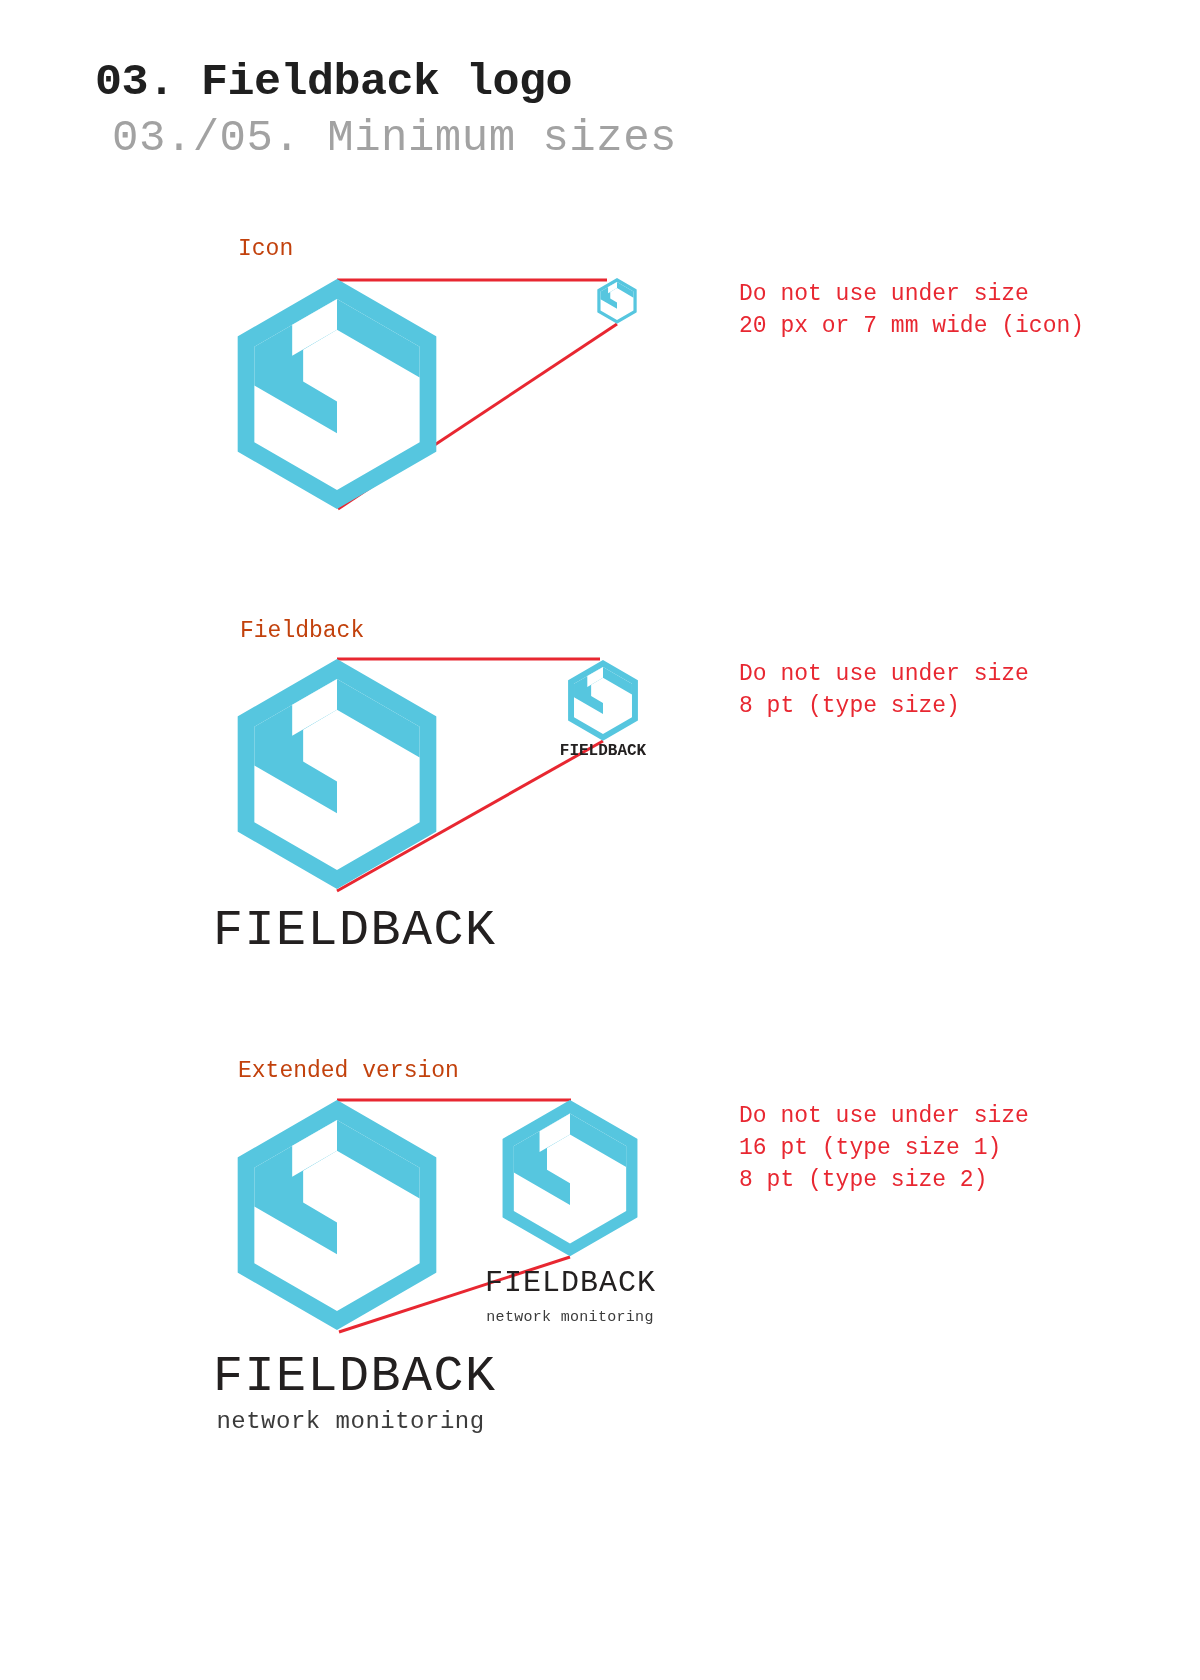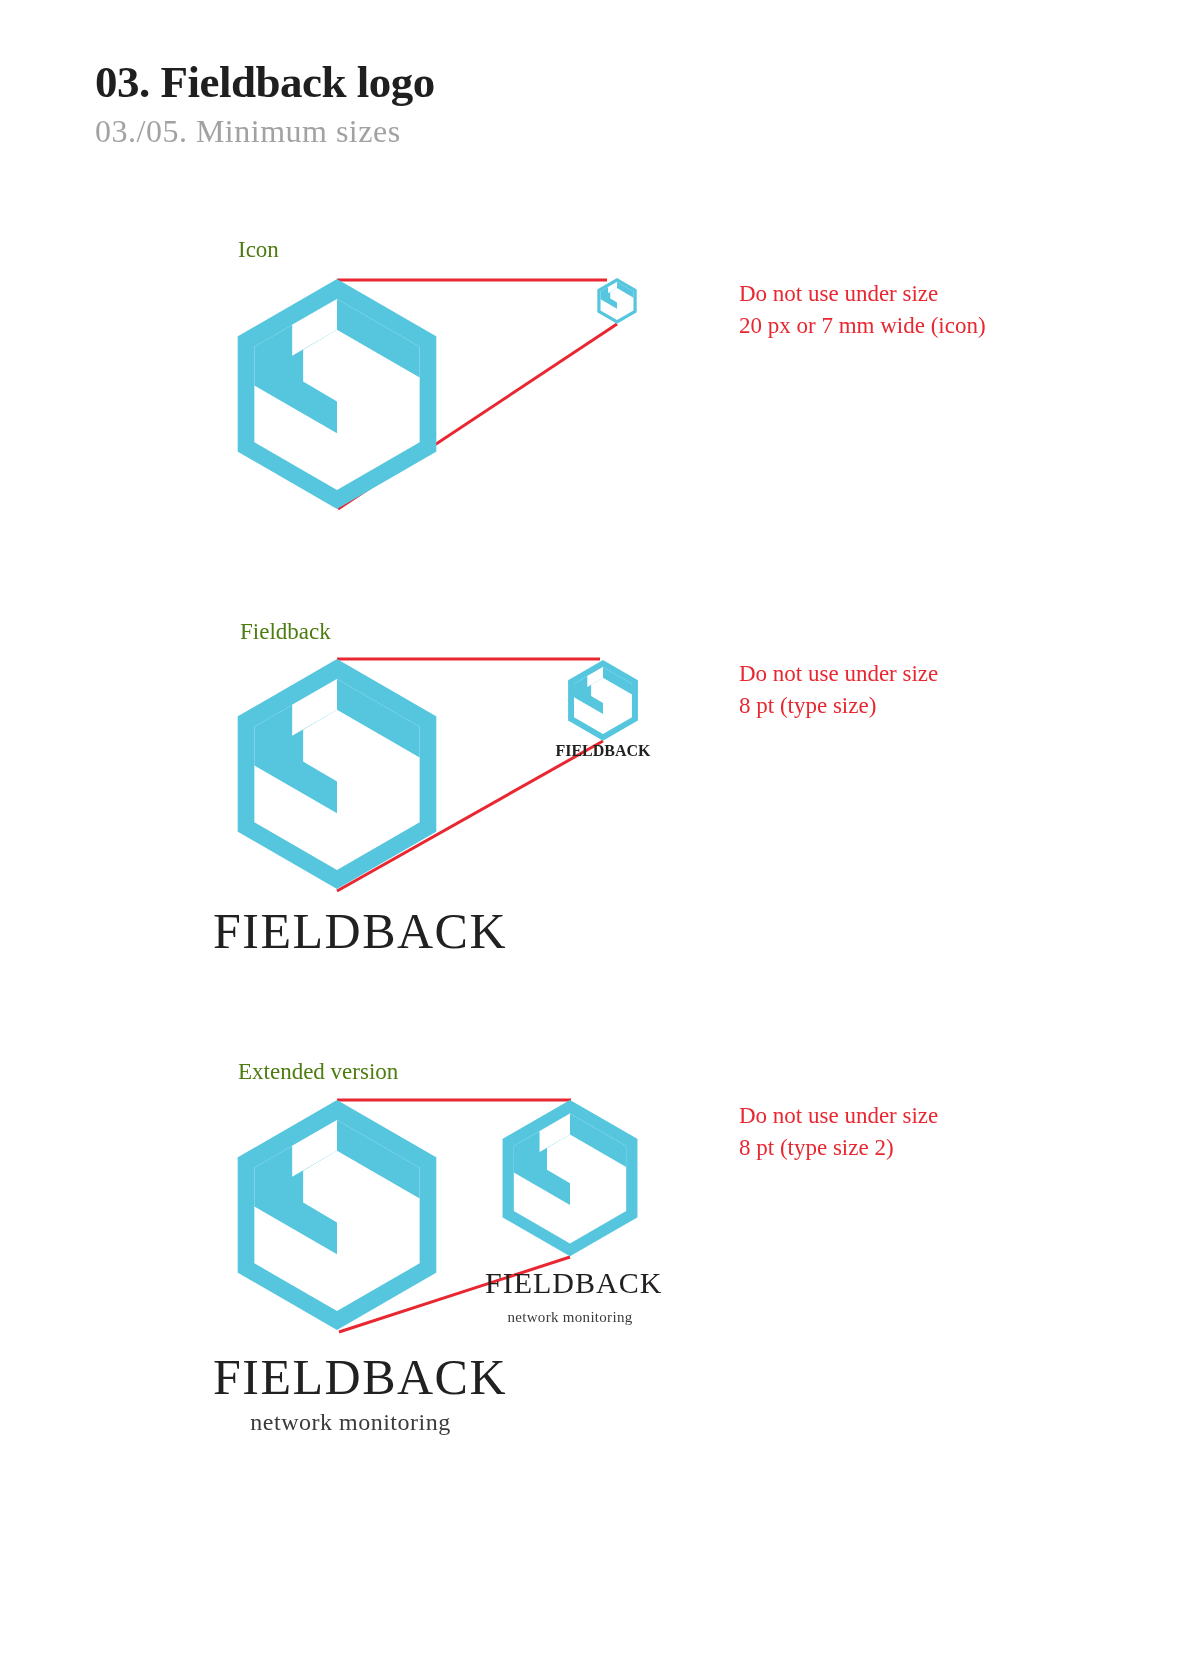--- a/index.html
+++ b/index.html
@@ -1,30 +1,30 @@
 <!DOCTYPE html>
 <html><head>
 <meta charset="utf-8">
 <style>
   html,body{margin:0;padding:0;background:#ffffff;}
   .page{
     position:relative;width:1200px;height:1464px;background:#ffffff;overflow:hidden;
-    font-family:Liberation Serif, serif;
+    font-family:Liberation Mono, monospace;
   }
   .abs{position:absolute;}
   .title{
     left:95px;top:58px;font-size:45px;font-weight:600;color:#1f1f1f;
     letter-spacing:-0.5px;line-height:1.1;z-index:3;
   }
   .subtitle{
-    left:95px;top:114px;font-size:32px;font-weight:300;color:#a2a2a2;
+    left:112px;top:114px;font-size:44px;font-weight:300;color:#a2a2a2;
     letter-spacing:0.5px;line-height:1.1;z-index:3;
   }
   .section-label{
-    font-size:23px;font-weight:500;color:#4d7c0f;line-height:1.2;z-index:3;
+    font-size:23px;font-weight:500;color:#c2410c;line-height:1.2;z-index:3;
   }
   .red-note{
     font-size:23px;font-weight:400;color:#e82731;line-height:32px;z-index:3;margin-left:39px;
   }
   .wordmark-big{
     font-size:50px;font-weight:500;color:#232020;letter-spacing:1.5px;line-height:1;z-index:3;
   }
   .wordmark-med{
     font-size:30px;font-weight:500;color:#232020;letter-spacing:1px;line-height:1;z-index:3;text-align:center;
   }
@@ -112,16 +112,17 @@
   <div class="abs tagline-big" style="left:213px;top:1410px;width:275px;">network monitoring</div>
 
   <svg class="logo" style="left:502px;top:1100px;" width="136" height="157" viewBox="0 0 200 232">
     <use href="#fb-logo"></use>
   </svg>
   <div class="abs wordmark-med" style="left:485px;top:1268px;width:170px;">FIELDBACK</div>
   <div class="abs tagline-med" style="left:485px;top:1310px;width:170px;">network monitoring</div>
 
   <div class="abs red-note" style="left:700px;top:1100px;">
     <div>Do not use under size</div>
+    <div>16 pt (type size 1)</div>
     <div>8 pt (type size 2)</div>
   </div>
 
 </div>
 
 </body></html>

